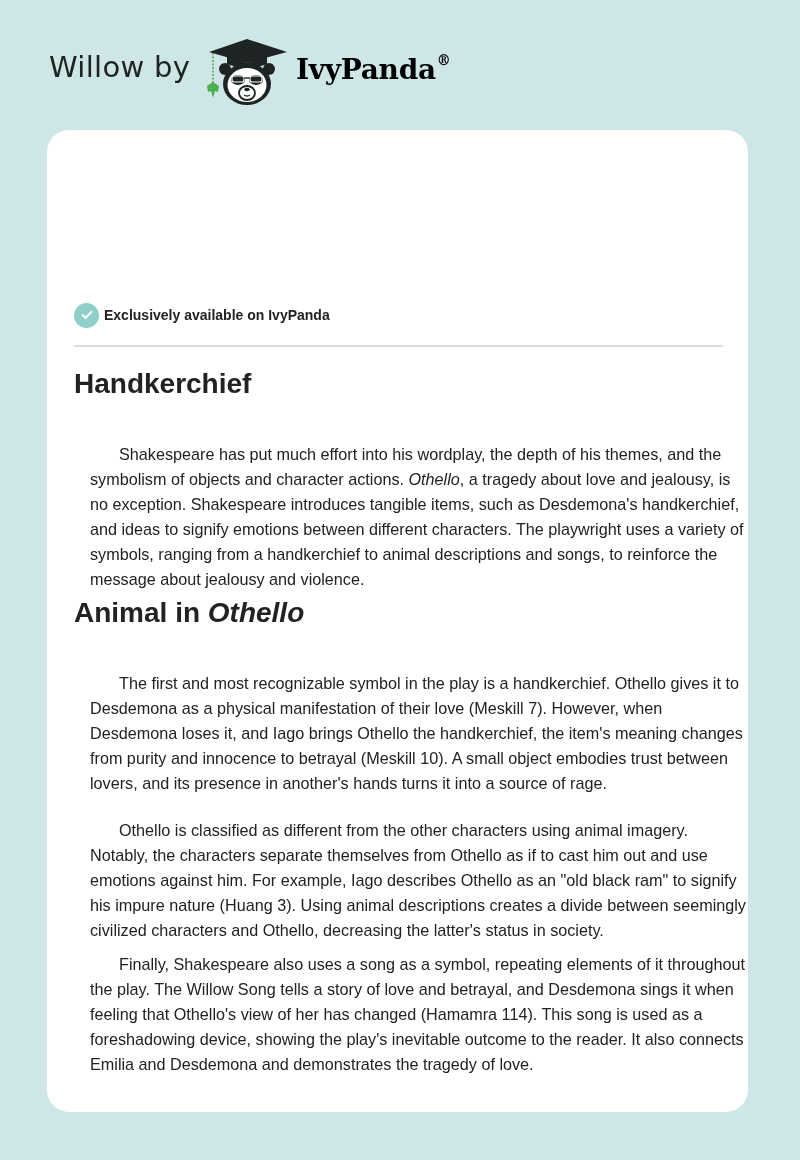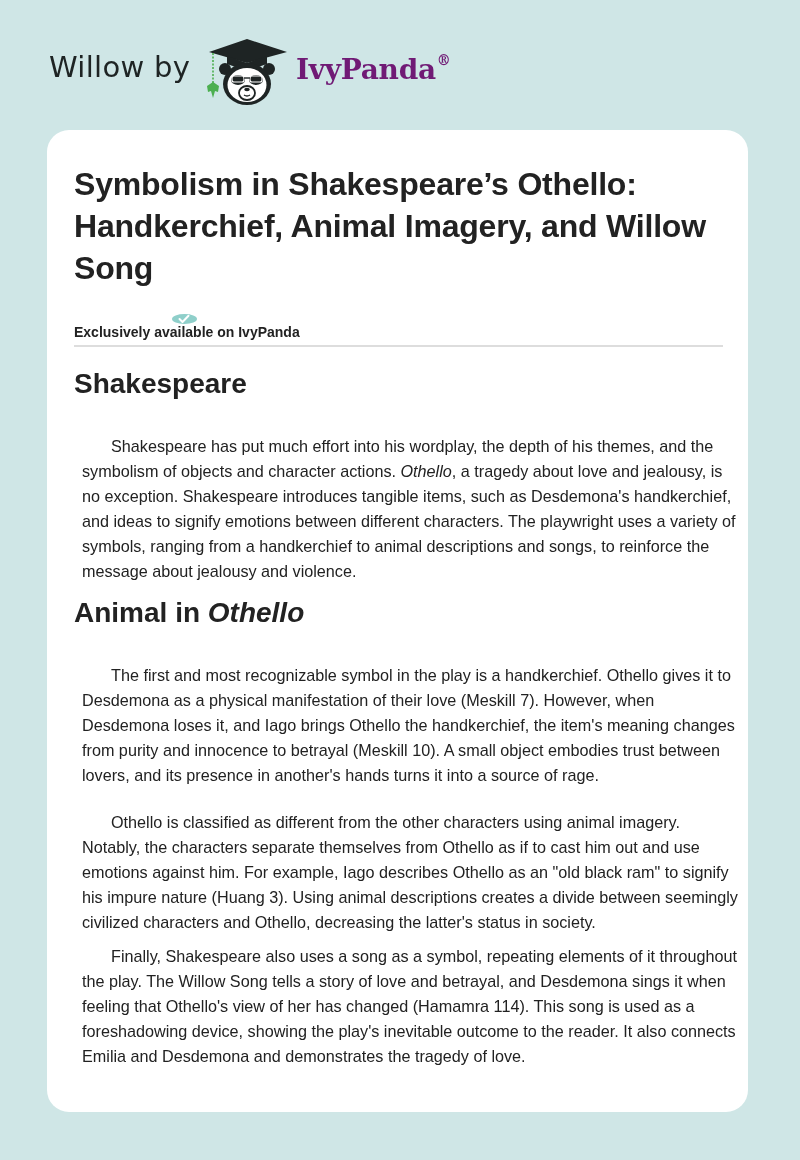--- a/index.html
+++ b/index.html
@@ -38,21 +38,21 @@
       width: 88px;
       height: 72px;
     }
     .brand-name {
       position: absolute;
       left: 296px;
       top: 53px;
       font-family: "DejaVu Serif", serif;
       font-weight: bold;
       font-size: 28px;
-      color: #701a75;
+      color: #000000;
       letter-spacing: -0.3px;
     }
     .brand-name sup {
       font-size: 14px;
       position: relative;
       top: -4px;
       margin-left: 1px;
     }
     .card {
       position: absolute;
@@ -71,25 +71,24 @@
       margin: 0;
       font-size: 32px;
       line-height: 42px;
       font-weight: bold;
       color: #222;
       letter-spacing: -0.2px;
     }
     .badge {
       position: absolute;
       left: 27px;
-      top: 184px;
+      top: 172px;
       height: 26px;
       display: flex;
       align-items: center;
-      flex-direction: column;
     }
     .check {
       width: 25px;
       height: 25px;
       border-radius: 50%;
       background: #8fcfca;
       display: flex;
       align-items: center;
       justify-content: center;
       margin-right: 5px;
@@ -116,21 +115,21 @@
       color: #222;
       line-height: 34px;
     }
     .section-heading em {
       font-style: italic;
     }
     .para {
       position: absolute;
       left: 27px;
       width: 660px;
-      margin: 8px;
+      margin: 16px;
       font-size: 16.2px;
       line-height: 25px;
       color: #222;
       text-indent: 29px;
     }
   </style>
 </head>
 <body>
 
 <div class="header">
@@ -157,34 +156,33 @@
     <line x1="41" y1="42" x2="47" y2="42" stroke="#1e2424" stroke-width="1.4"></line>
 
     <ellipse cx="44" cy="57" rx="8" ry="7" fill="none" stroke="#1e2424" stroke-width="1.8"></ellipse>
     <ellipse cx="44" cy="53.5" rx="2.8" ry="1.8" fill="#1e2424"></ellipse>
     <path d="M41,59 Q44,61 47,59" fill="none" stroke="#1e2424" stroke-width="1.4"></path>
   </svg>
   <span class="brand-name"><span>IvyPanda</span><sup>®</sup></span>
 </div>
 
 <div class="card">
-  <h1 class="title">Symbolism in Shakespeare’s Othello: Handkerchief, Animal Imagery, and Willow Song</h1>
 
   <div class="badge">
     <span class="check">
       <svg width="12" height="10" viewBox="0 0 12 10">
         <path d="M1.5,5 L4.5,8 L10.5,1.8" fill="none" stroke="#ffffff" stroke-width="2" stroke-linecap="round" stroke-linejoin="round"></path>
       </svg>
     </span>
     <span class="badge-text">Exclusively available on IvyPanda</span>
   </div>
 
   <div class="divider"></div>
 
-  <h2 class="section-heading" style="top:237px;">Shakespeare</h2>
+  <h2 class="section-heading" style="top:237px;">Handkerchief</h2>
 
   <p class="para" style="top:296px;"><span>Shakespeare has put much effort into his wordplay, the depth of his themes, and the symbolism of objects and character actions. </span><em>Othello</em><span>, a tragedy about love and jealousy, is no exception. Shakespeare introduces tangible items, such as Desdemona's handkerchief, and ideas to signify emotions between different characters. The playwright uses a variety of symbols, ranging from a handkerchief to animal descriptions and songs, to reinforce the message about jealousy and violence.</span></p>
 
   <h2 class="section-heading" style="top:466px;"><span>Animal in </span><em>Othello</em></h2>
 
   <p class="para" style="top:525px;">The first and most recognizable symbol in the play is a handkerchief. Othello gives it to Desdemona as a physical manifestation of their love (Meskill 7). However, when Desdemona loses it, and Iago brings Othello the handkerchief, the item's meaning changes from purity and innocence to betrayal (Meskill 10). A small object embodies trust between lovers, and its presence in another's hands turns it into a source of rage.</p>
 
   <p class="para" style="top:672px;">Othello is classified as different from the other characters using animal imagery. Notably, the characters separate themselves from Othello as if to cast him out and use emotions against him. For example, Iago describes Othello as an "old black ram" to signify his impure nature (Huang 3). Using animal descriptions creates a divide between seemingly civilized characters and Othello, decreasing the latter's status in society.</p>
 
   <p class="para" style="top:806px;">Finally, Shakespeare also uses a song as a symbol, repeating elements of it throughout the play. The Willow Song tells a story of love and betrayal, and Desdemona sings it when feeling that Othello's view of her has changed (Hamamra 114). This song is used as a foreshadowing device, showing the play's inevitable outcome to the reader. It also connects Emilia and Desdemona and demonstrates the tragedy of love.</p>

